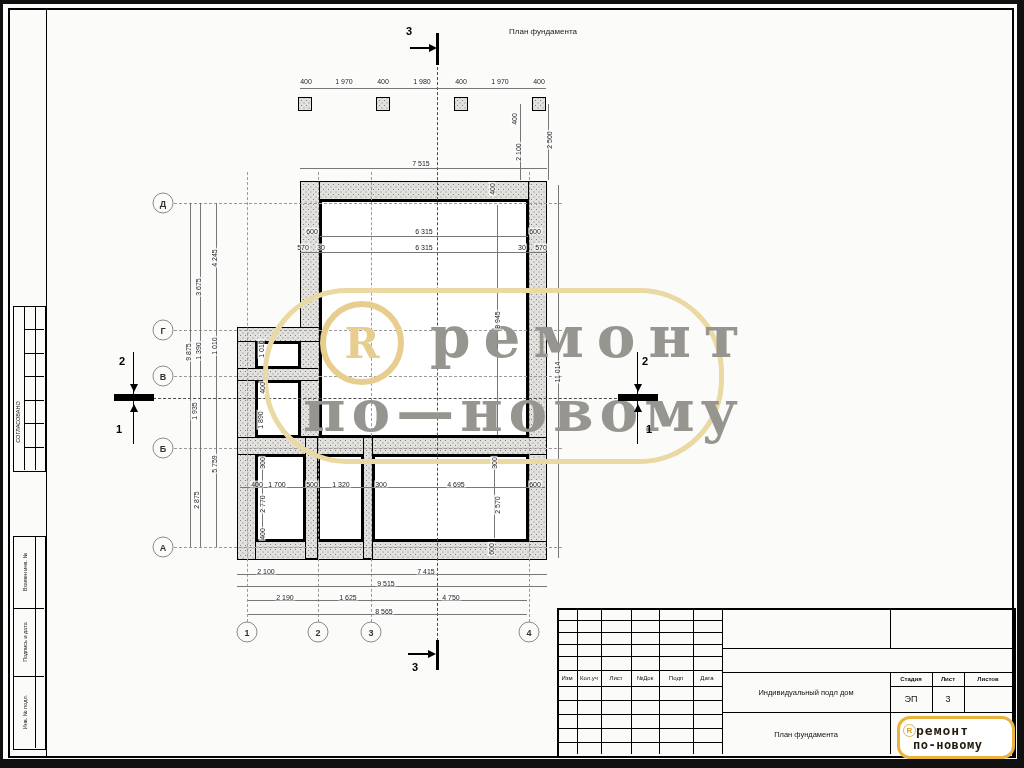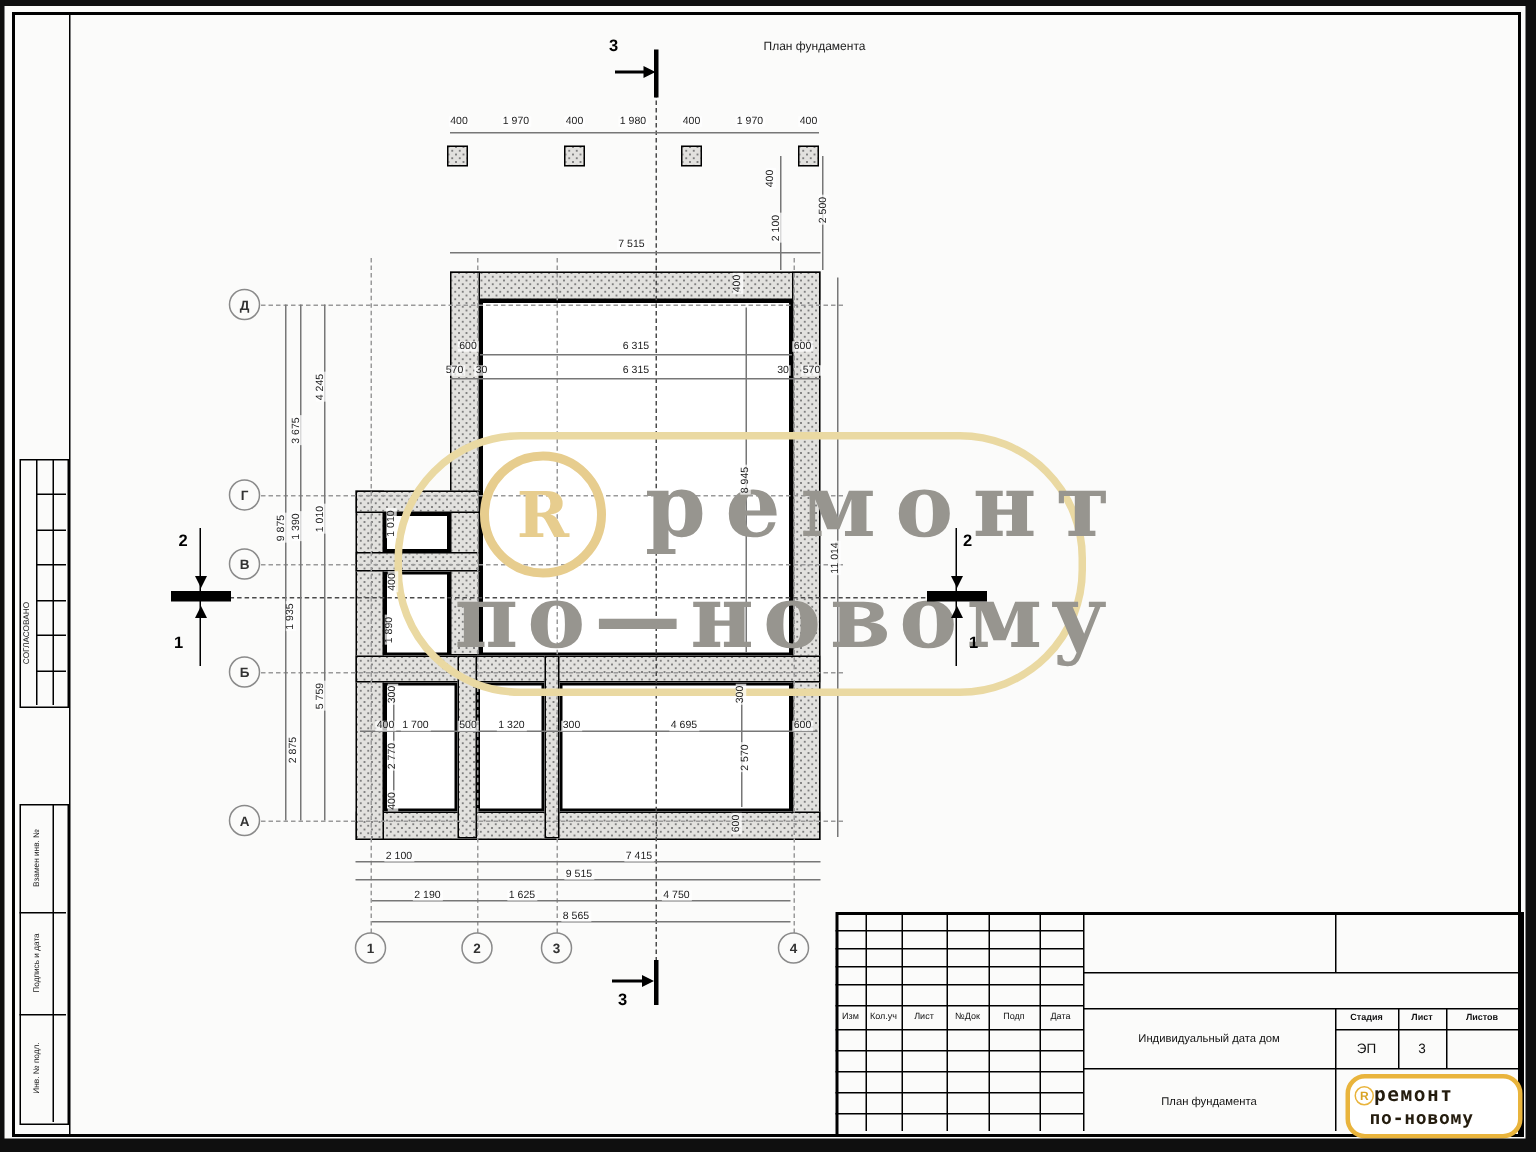--- a/index.html
+++ b/index.html
@@ -254,21 +254,21 @@
   <div class="ln" style="left:932px;top:672px;width:1px;height:40px;"></div>
   <div class="ln" style="left:964px;top:672px;width:1px;height:40px;"></div>
 
   <span class="tb-txt" style="left:567px;top:678px;font-size:6px;">Изм</span>
   <span class="tb-txt" style="left:589px;top:678px;font-size:6px;">Кол.уч</span>
   <span class="tb-txt" style="left:616px;top:678px;font-size:6px;">Лист</span>
   <span class="tb-txt" style="left:645px;top:678px;font-size:6px;">№Док</span>
   <span class="tb-txt" style="left:676px;top:678px;font-size:6px;">Подп</span>
   <span class="tb-txt" style="left:707px;top:678px;font-size:6px;">Дата</span>
 
-  <span class="tb-txt" style="left:806px;top:692px;font-size:7.5px;">Индивидуальный дата дом</span>
+  <span class="tb-txt" style="left:806px;top:692px;font-size:7.5px;">Индивидуальный подл дом</span>
   <span class="tb-txt" style="left:806px;top:734px;font-size:7.5px;">План фундамента</span>
 
   <span class="tb-txt" style="left:911px;top:679px;font-size:6px;font-weight:bold;">Стадия</span>
   <span class="tb-txt" style="left:948px;top:679px;font-size:6px;font-weight:bold;">Лист</span>
   <span class="tb-txt" style="left:988px;top:679px;font-size:6px;font-weight:bold;">Листов</span>
   <span class="tb-txt" style="left:911px;top:699px;font-size:9px;">ЭП</span>
   <span class="tb-txt" style="left:948px;top:699px;font-size:9px;">3</span>
   <span class="tb-txt" style="left:988px;top:699px;font-size:9px;"></span>
 
   <div id="logo-box">

